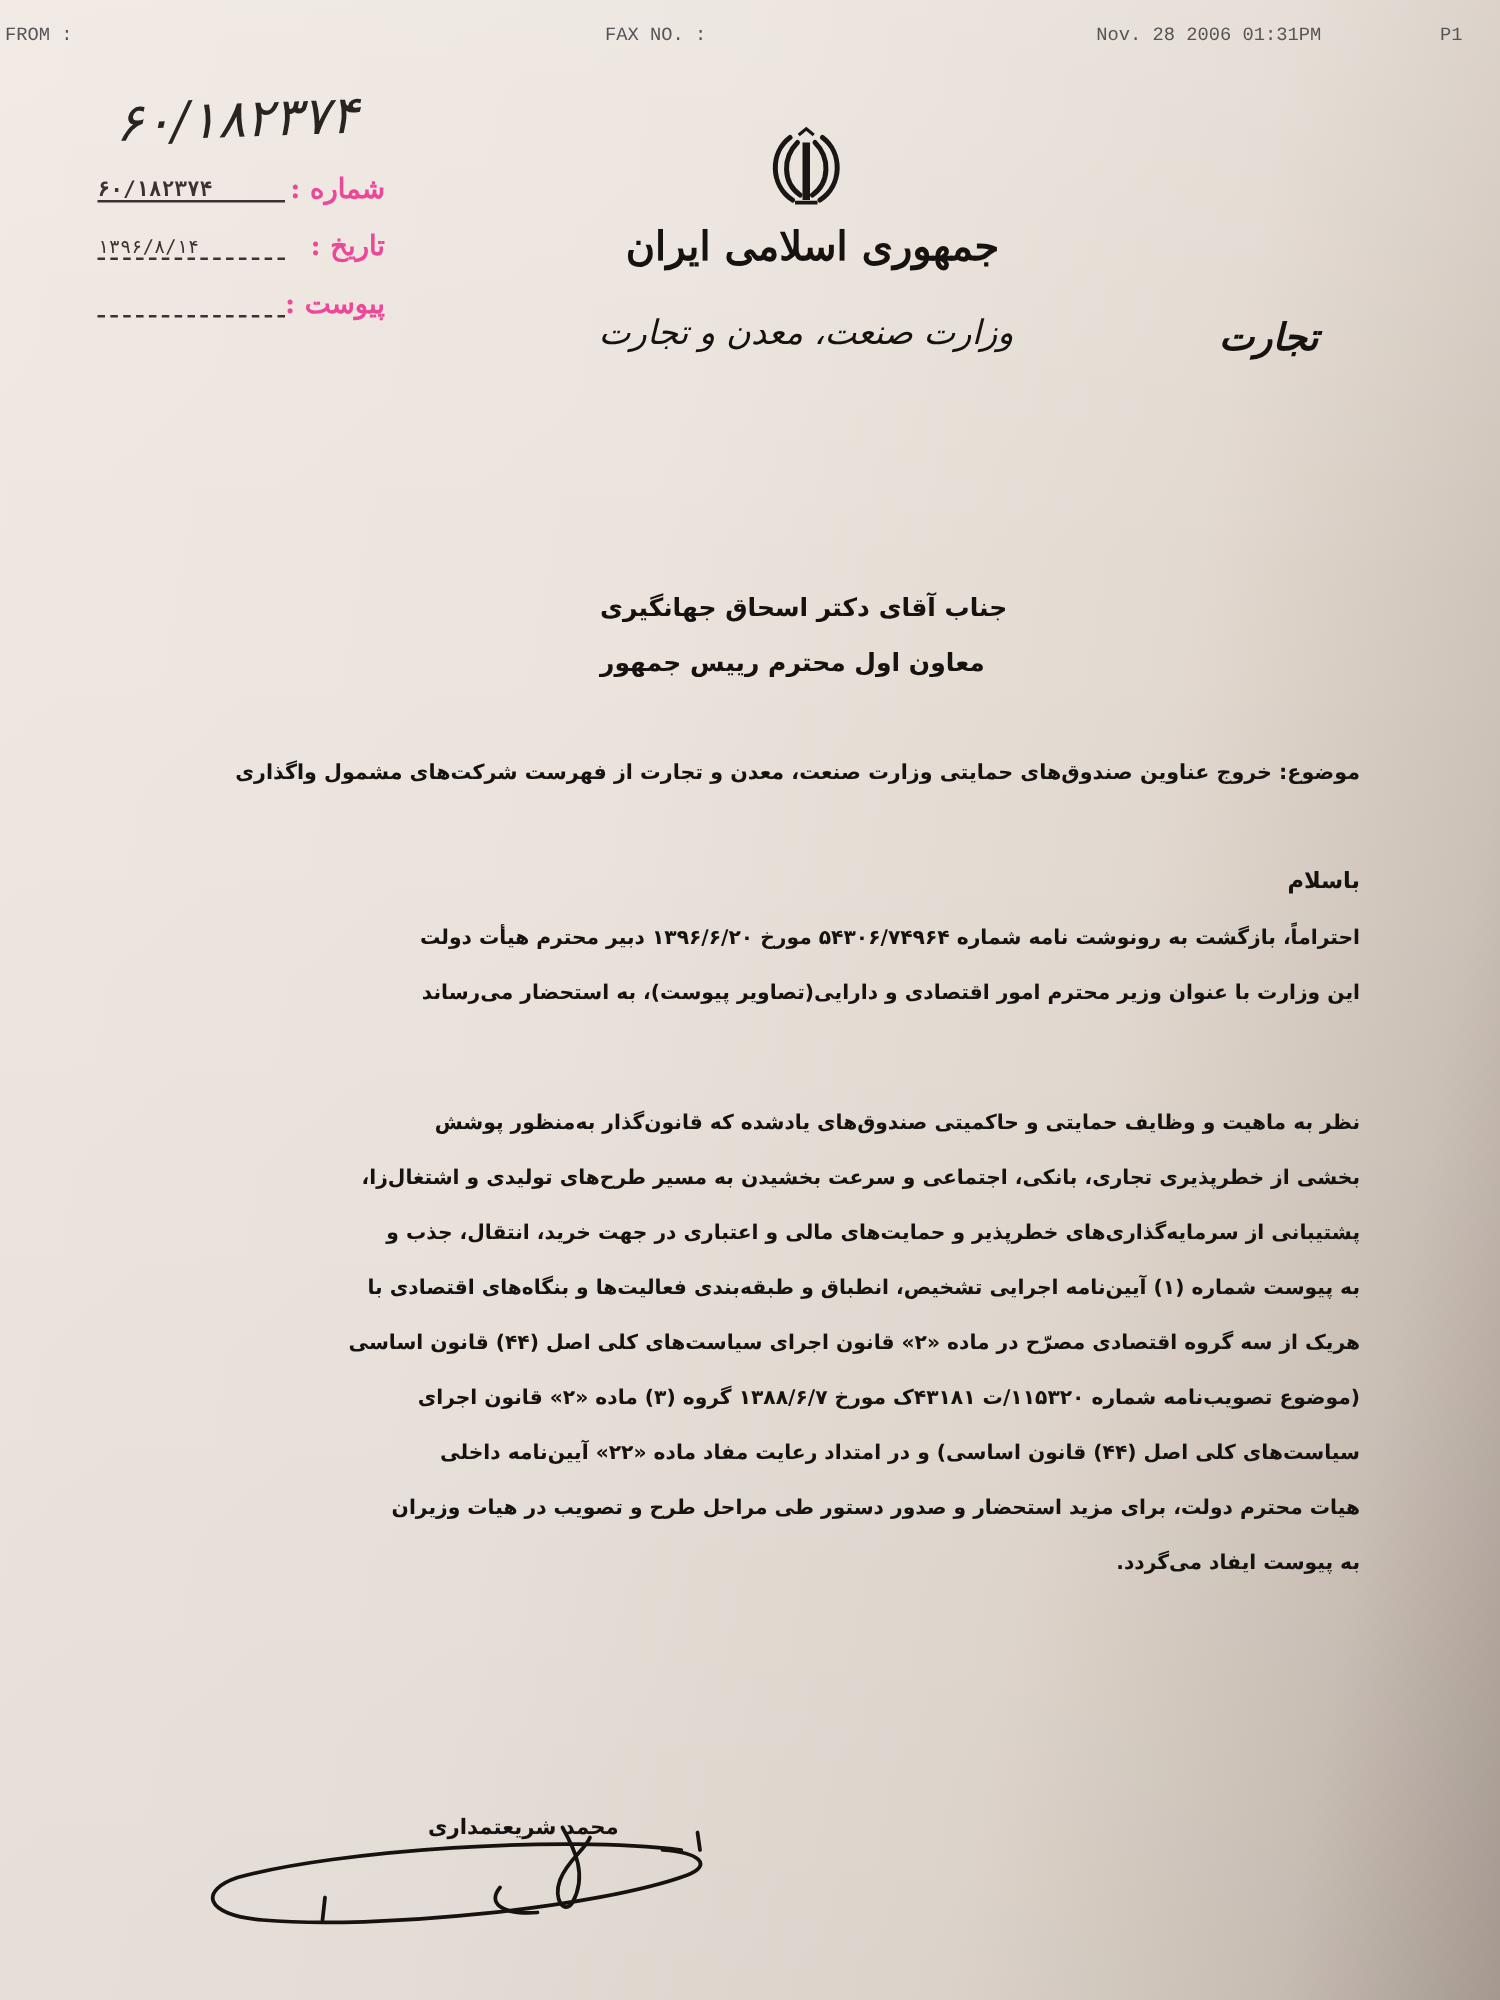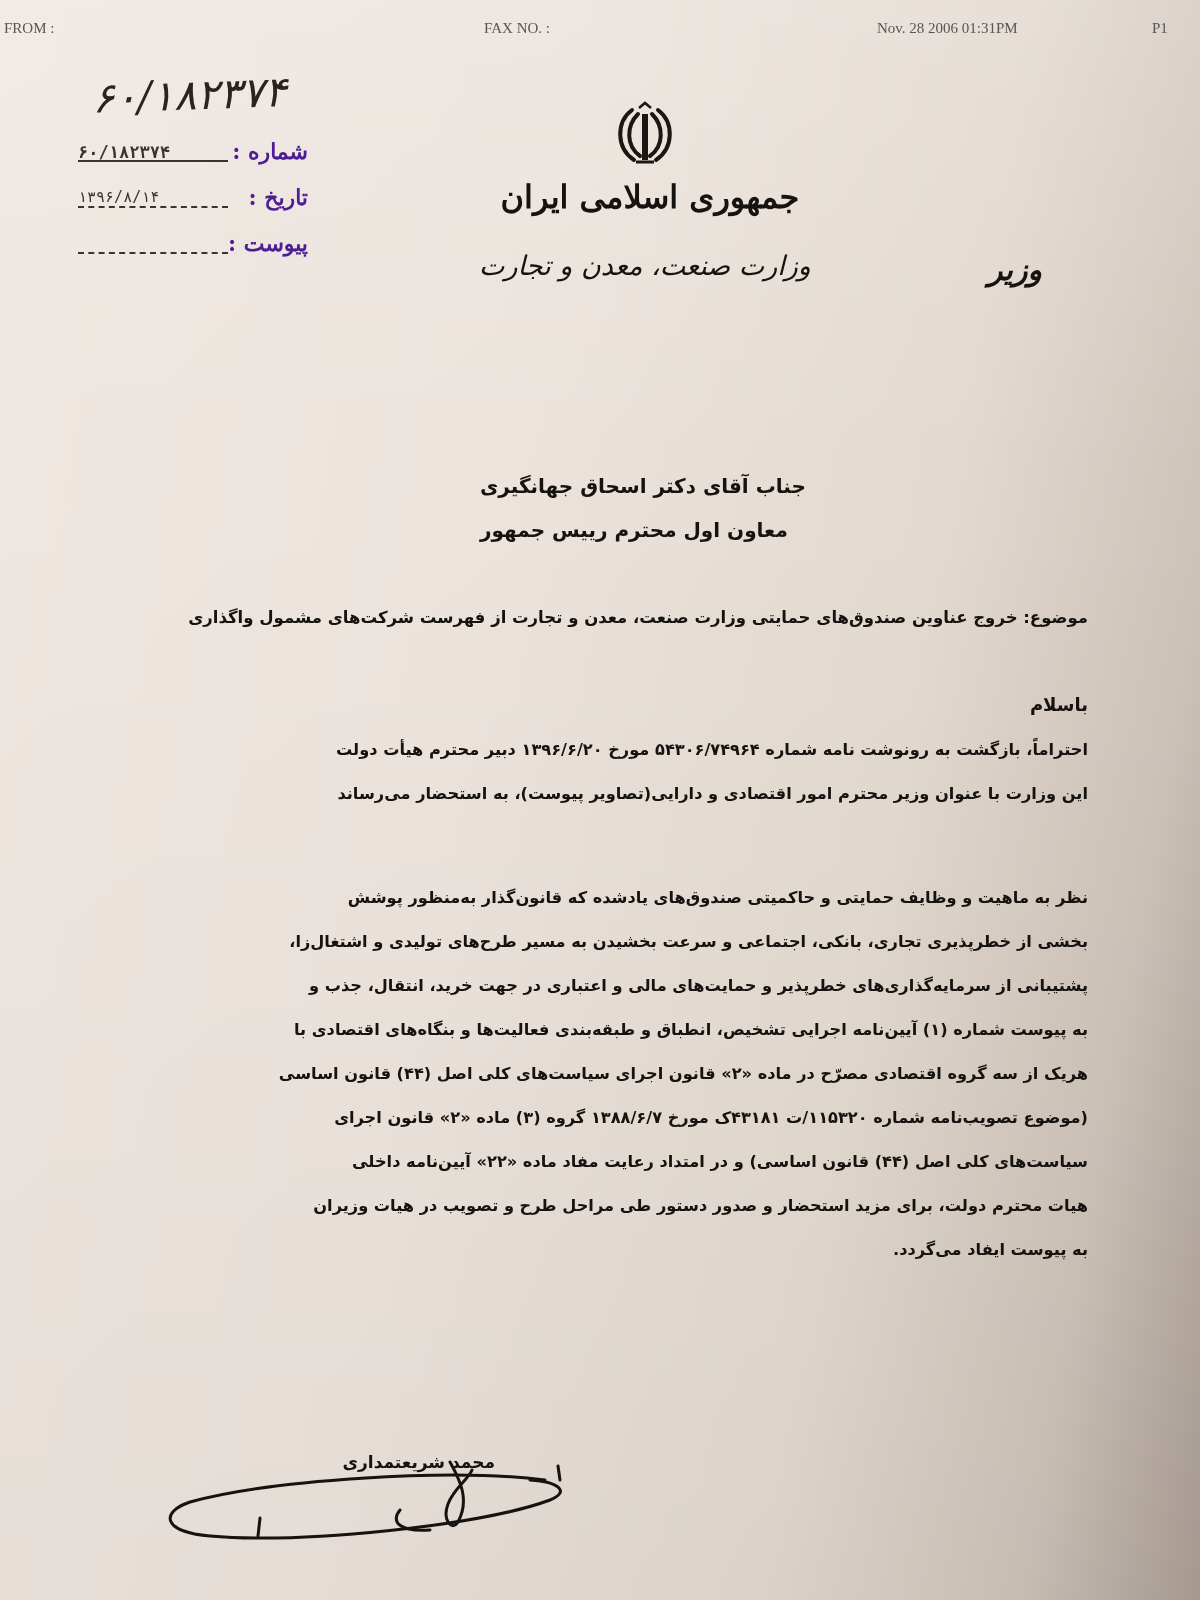--- a/index.html
+++ b/index.html
@@ -8,40 +8,40 @@
     background: linear-gradient(100deg, #efe7e1 0%, #ebe3dc 40%, #e2d9d0 70%, #cdc2b8 88%, #a99d94 100%);
     font-family: "DejaVu Sans", sans-serif;
     color: #151210;
   }
   .page-shade {
     position: absolute; inset: 0; pointer-events: none;
     background: linear-gradient(180deg, rgba(255,255,255,0.15) 0%, rgba(0,0,0,0) 30%, rgba(0,0,0,0.03) 100%);
   }
   .fax-header {
     position: absolute; top: 20px; left: 0; width: 1200px; height: 24px;
-    font-family: Liberation Serif, serif; font-size: 15px; color: #555;
+    font-family: Liberation Mono, monospace; font-size: 15px; color: #555;
   }
   .fax-from { position: absolute; left: 4px; top: 0; }
   .fax-no { position: absolute; left: 484px; top: 0; }
   .fax-date { position: absolute; left: 877px; top: 0; }
   .fax-page { position: absolute; left: 1152px; top: 0; }
 
   .rtl { direction: rtl; unicode-bidi: plaintext; }
 
   .handwritten-number {
     position: absolute; left: 92px; top: 70px; width: 220px;
     font-family: "DejaVu Serif", serif; font-size: 42px; color: #2a2420;
     letter-spacing: 2px; direction: ltr; font-style: italic;
     transform: rotate(-2deg);
   }
   .meta-block { position: absolute; left: 78px; top: 138px; width: 230px; }
   .meta-row { position: relative; height: 46px; }
   .meta-label {
     position: absolute; right: 0; top: 0;
-    font-family: "DejaVu Serif", serif; font-weight: bold; font-size: 22px; color: #4c1d95;
+    font-family: "DejaVu Serif", serif; font-weight: bold; font-size: 22px; color: #ec4899;
   }
   .meta-value {
     position: absolute; left: 0; top: 4px; width: 150px;
     border-bottom: 2px dashed #3a3330;
     font-family: "DejaVu Sans Mono", monospace; font-size: 15px; color: #3a3330;
     text-align: left; direction: ltr; height: 18px; overflow: hidden;
   }
   .meta-value.underlined { border-bottom: 2px solid #3a3330; font-weight: bold; font-size: 17px; }
 
   .emblem { position: absolute; left: 610px; top: 100px; width: 70px; height: 70px; }
@@ -124,21 +124,21 @@
     <path d="M48 10 C64 22, 64 48, 46 60"></path>
     <path d="M42 14 C54 26, 54 46, 40 56"></path>
   </g>
   <rect x="32" y="14" width="6" height="46" fill="#1a1614"></rect>
   <path d="M29 8 L35 3 L41 8" fill="none" stroke="#1a1614" stroke-width="2.5"></path>
   <path d="M26 62 L44 62" stroke="#1a1614" stroke-width="3"></path>
 </svg>
 
 <div class="republic rtl">جمهوری اسلامی ایران</div>
 <div class="ministry rtl">وزارت صنعت، معدن و تجارت</div>
-<div class="minister rtl">وزیر</div>
+<div class="minister rtl">تجارت</div>
 
 <div class="recipient recipient-1 rtl">جناب آقای دکتر اسحاق جهانگیری</div>
 <div class="recipient recipient-2 rtl">معاون اول محترم رییس جمهور</div>
 
 <div class="subject rtl">موضوع: خروج عناوین صندوق‌های حمایتی وزارت صنعت، معدن و تجارت از فهرست شرکت‌های مشمول واگذاری</div>
 
 <div class="greeting rtl">باسلام</div>
 
 <div class="body-text para-1 rtl">
   <span class="line">احتراماً، بازگشت به رونوشت نامه شماره ۵۴۳۰۶/۷۴۹۶۴ مورخ ۱۳۹۶/۶/۲۰ دبیر محترم هیأت دولت</span>

